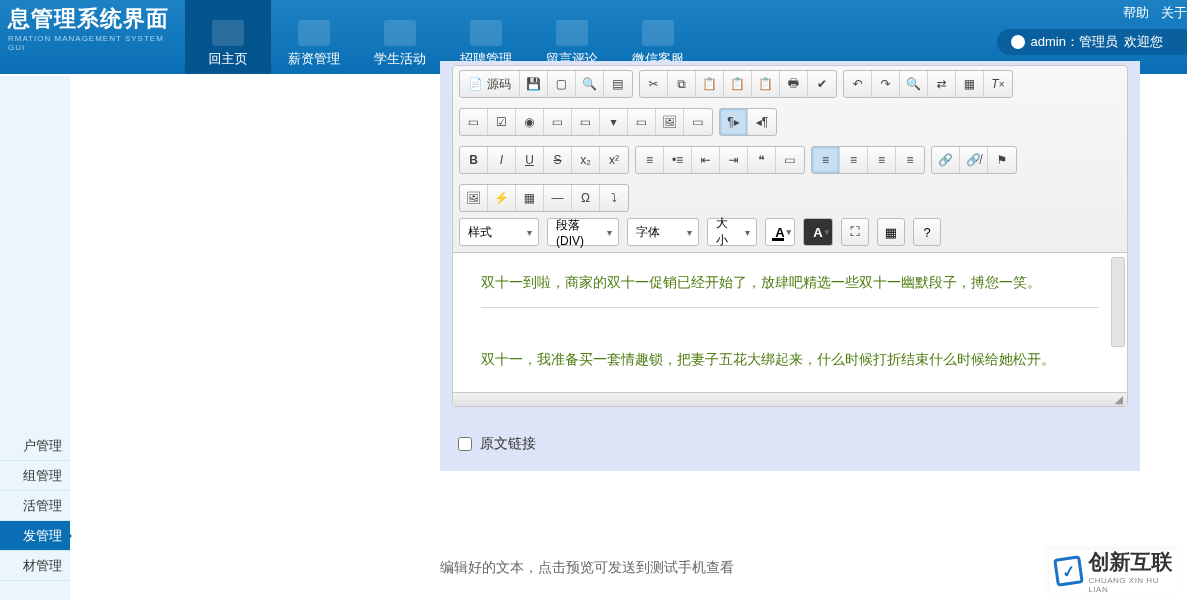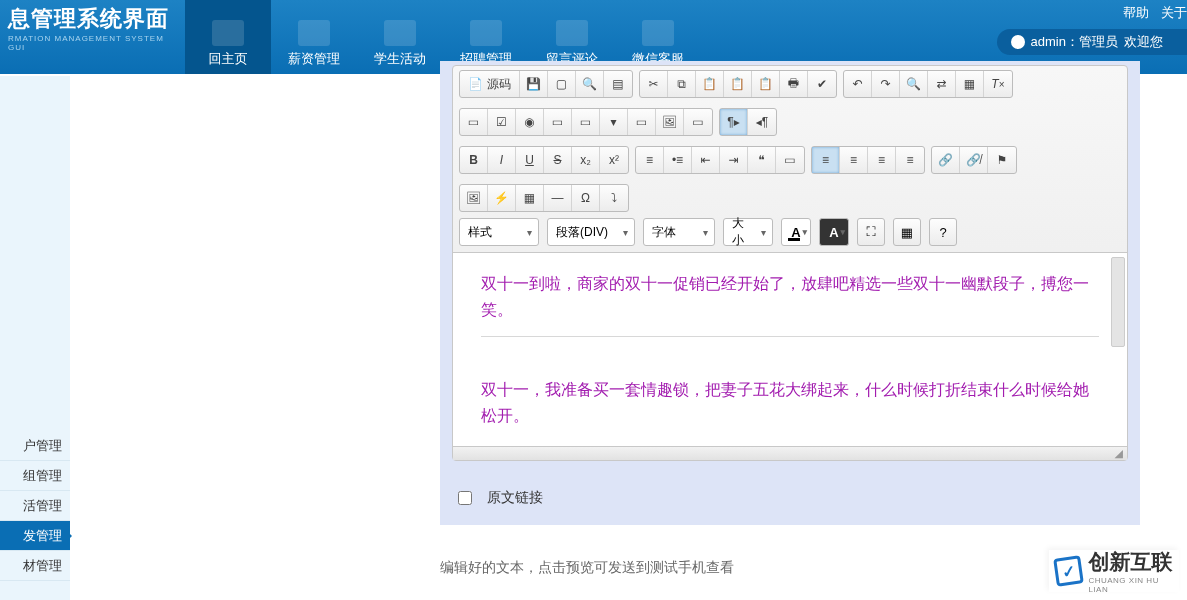--- a/index.html
+++ b/index.html
@@ -37,34 +37,34 @@
     .cke { background: linear-gradient(to bottom, #f7f7f7, #e8e8e8); border: 1px solid #c8c8c8; border-radius: 4px; }
     .cke-toolbar { padding: 4px 6px 0 6px; display: flex; flex-wrap: wrap; gap: 6px; }
     .tb-group { display: inline-flex; border: 1px solid #bcbcbc; border-radius: 3px; background: linear-gradient(#fdfdfd,#ececec); margin-bottom: 6px; }
     .tb-btn { width: 28px; height: 26px; display: flex; align-items: center; justify-content: center; border-right: 1px solid #d4d4d4; cursor: pointer; font-size: 12px; color: #444; }
     .tb-btn:last-child { border-right: none; }
     .tb-btn.wide { width: auto; padding: 0 8px; gap: 4px; }
     .tb-btn.active { background: #c9e0f2; box-shadow: inset 0 0 3px #6fa8d6; }
     .cke-combo-row { padding: 0 6px 6px 6px; display: flex; gap: 8px; flex-wrap: wrap; }
     .combo { height: 28px; border: 1px solid #bcbcbc; border-radius: 3px; background: #fff; display: flex; align-items: center; padding: 0 20px 0 8px; font-size: 12px; position: relative; cursor: pointer; }
     .combo::after { content: "▾"; position: absolute; right: 6px; font-size: 10px; color: #666; }
-    .combo-style { width: 80px; } .combo-format { width: 88px; } .combo-font { width: 72px; } .combo-size { width: 50px; }
+    .combo-style { width: 80px; } .combo-format { width: 72px; } .combo-font { width: 72px; } .combo-size { width: 50px; }
     .color-btn { width: 30px; height: 28px; border: 1px solid #bcbcbc; border-radius: 3px; background: #fff; display:flex; align-items:center; justify-content:center; font-weight:bold; position:relative; cursor:pointer; }
     .color-btn .underline { position:absolute; bottom:4px; left:6px; right:10px; height:3px; background:#000; }
     .color-btn.bg { background:#333; color:#fff; }
     .color-btn::after { content:"▾"; position:absolute; right:3px; font-size:9px; color:#666; }
     .sq-btn { width:28px; height:28px; border:1px solid #bcbcbc; border-radius:3px; background:linear-gradient(#fdfdfd,#ececec); display:flex; align-items:center; justify-content:center; cursor:pointer; }
     
     .cke-content { background:#fff; border-top:1px solid #c8c8c8; min-height: 140px; padding: 18px 28px; position: relative; }
-    .cke-content p { font-size: 16px; color: #a21caf; line-height: 1.6; }
+    .cke-content p { font-size: 14px; color: #4d7c0f; line-height: 1.6; }
     .cke-content hr { border:none; border-top:1px solid #d8d8d8; margin: 14px 0 40px 0; }
     .cke-scroll { position:absolute; right:2px; top:4px; width:14px; height:90px; background:#e4e4e4; border:1px solid #ccc; border-radius:2px; }
     .cke-resize { height: 14px; background: linear-gradient(#f2f2f2,#e2e2e2); border-top:1px solid #c8c8c8; text-align:right; padding-right:4px; color:#999; font-size:11px; }
 
-    .orig-link-row { margin-top: 28px; display:flex; align-items:center; gap: 15px; font-size: 14px; color:#333; padding-left: 6px; }
+    .orig-link-row { margin-top: 28px; display:flex; align-items:center; gap: 8px; font-size: 14px; color:#333; padding-left: 6px; }
     .orig-link-row input { width:14px; height:14px; }
 
     .help-text { position:absolute; left:370px; top: 498px; font-size:14px; color:#666; }
 
     .brand-logo { position:absolute; right:8px; bottom:8px; width:130px; height:42px; background:#fff; display:flex; align-items:center; gap:6px; font-size:14px; color:#333; font-weight:bold; box-shadow: -2px -2px 6px rgba(0,0,0,0.05); padding-left:6px; }
     .brand-mark { width:28px; height:28px; border:3px solid #1a73c7; border-radius:4px; transform: rotate(-8deg); display:flex; align-items:center; justify-content:center; color:#1a73c7; font-size:16px; }
     .brand-cn { font-size:21px; } .brand-en { font-size:8px; color:#888; letter-spacing:.5px; display:block; font-weight:normal; }
   </style>
 </head>
 <body>

